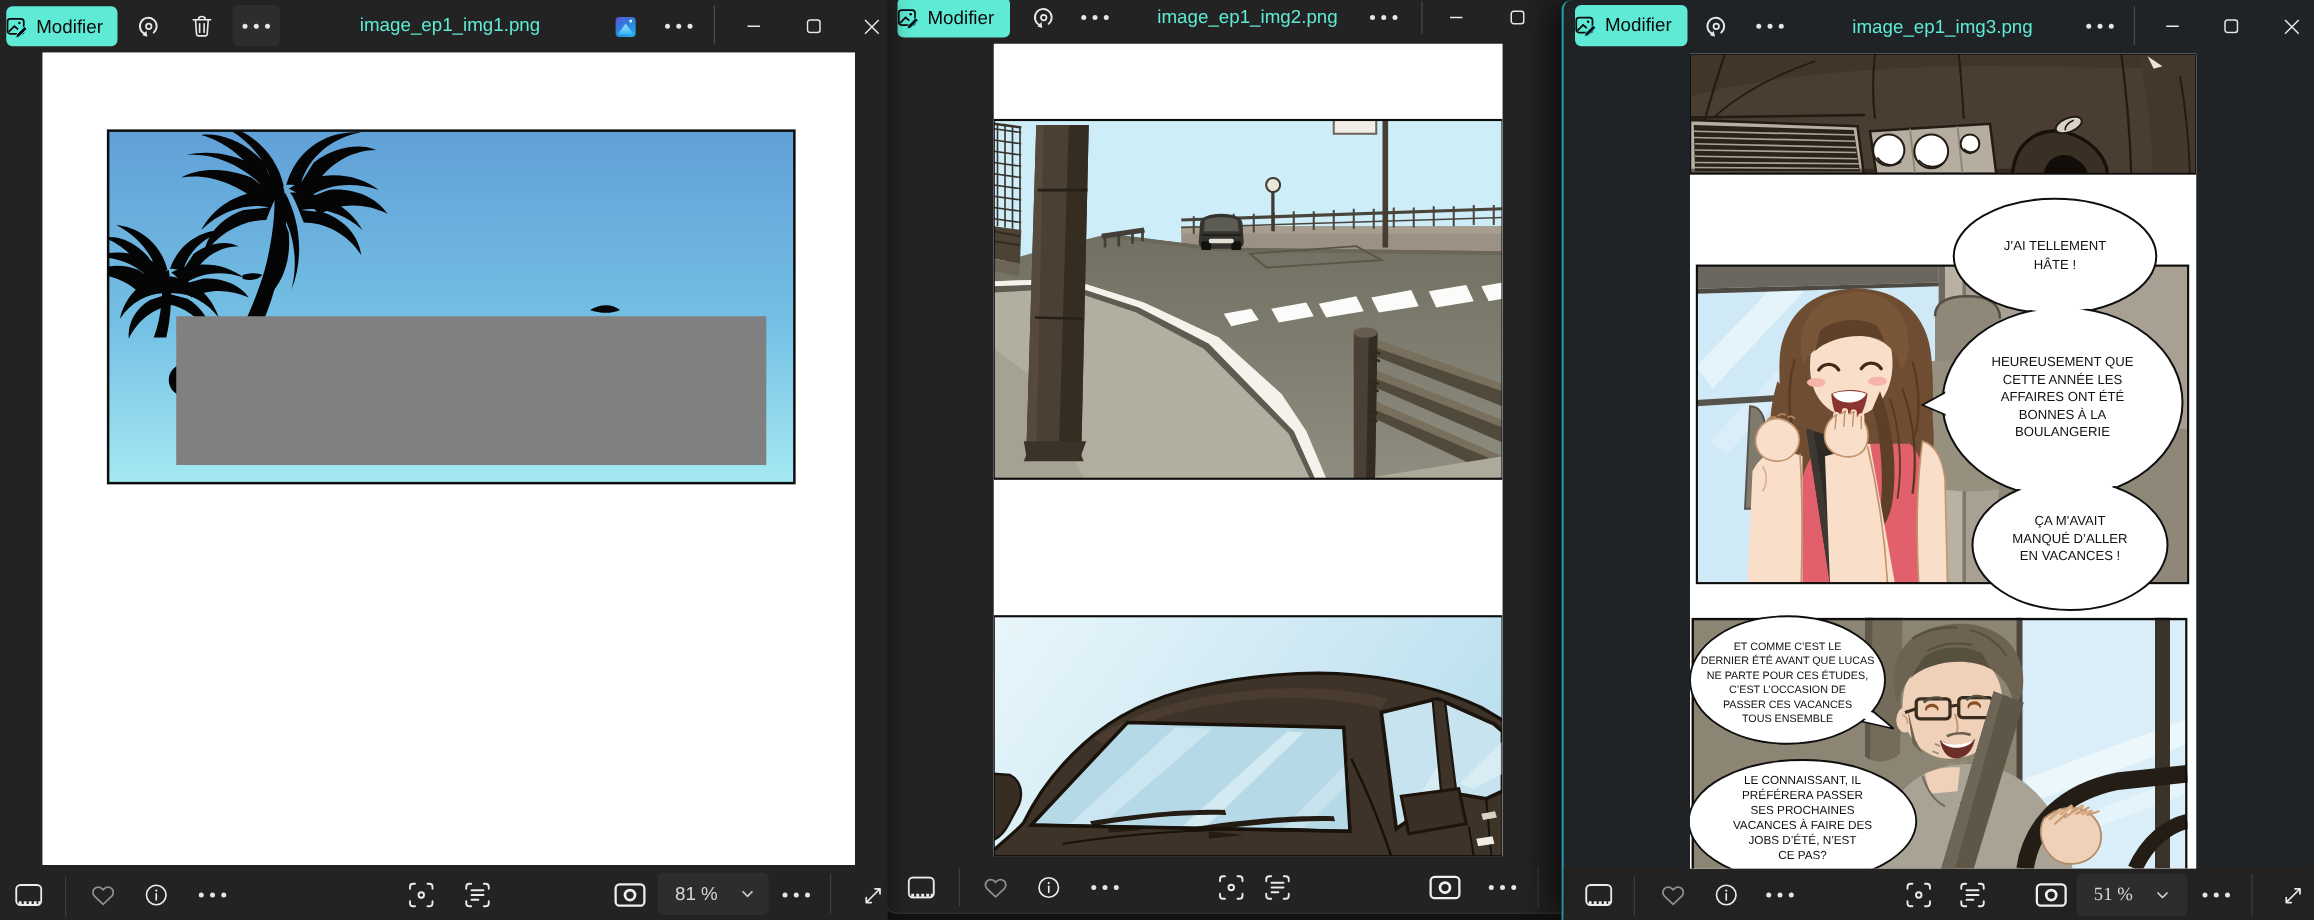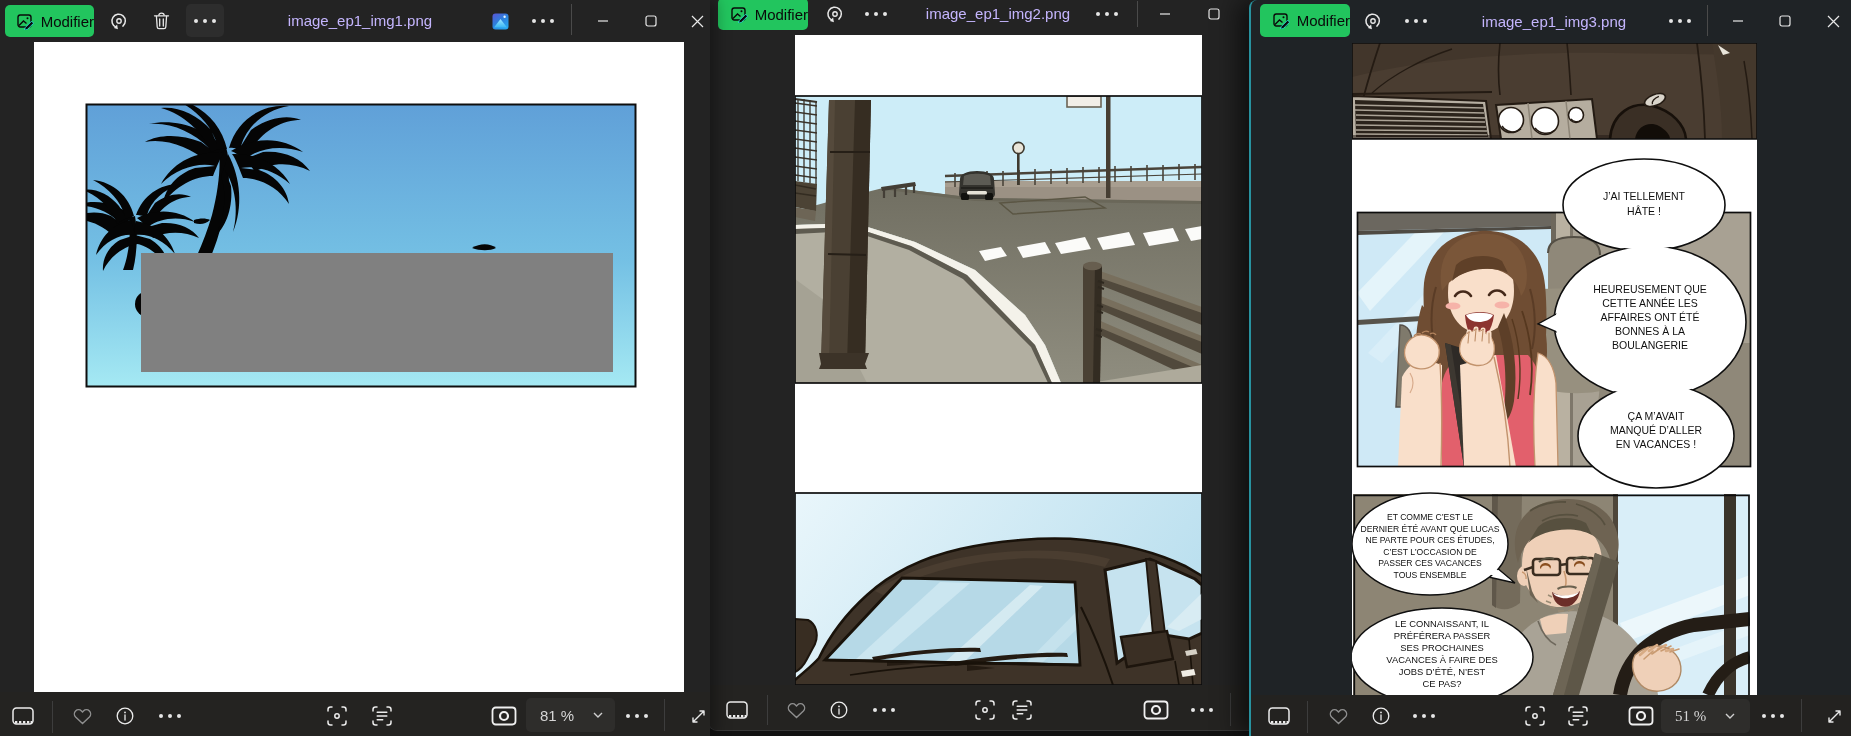--- a/index.html
+++ b/index.html
@@ -1,25 +1,25 @@
 <!DOCTYPE html>
 <html><head>
 <meta charset="utf-8">
 <style>
   * { margin:0; padding:0; box-sizing:border-box; }
   html,body { width:1851px; height:736px; overflow:hidden; background:#121212;
     font-family:"Liberation Sans", sans-serif; }
   .win { position:absolute; }
-  .title { position:absolute; color:#c4b5fd; font-size:15px; white-space:nowrap; transform:translateX(-50%); }
+  .title { position:absolute; color:#5eead4; font-size:15px; white-space:nowrap; transform:translateX(-50%); }
   .ibtn { position:absolute; display:flex; align-items:center; justify-content:center; }
   .dots { display:flex; gap:5px; }
   .dots i { width:4px; height:4px; border-radius:50%; background:#e6e6e6; display:block; }
   .vsep { position:absolute; width:1px; background:#4a4a4a; }
-  .modbtn { position:absolute; background:#22c55e; border-radius:5px; display:flex; align-items:center;
-     justify-content:flex-end; gap:7px; color:#0a0a0a; font-size:15px; font-weight:500; }
+  .modbtn { position:absolute; background:#5eead4; border-radius:5px; display:flex; align-items:center;
+     justify-content:flex-start; gap:7px; color:#0a0a0a; font-size:15px; font-weight:500; }
   .zoombox { position:absolute; background:#2e2d2b; border-radius:5px; color:#d6d6d6; font-size:15px;
      display:flex; align-items:center; }
 </style>
 </head>
 <body>
 
 <div class="win" id="w2" style="left:709px; top:-9px; width:660px; height:739px; background:#232323; border-radius:8px; box-shadow:0 0 0 1px #383838;">
 
   <div class="modbtn" style="left:9px; top:7px; width:90px; height:32px;">
     <svg width="17" height="17" viewBox="0 0 17 17" id="editicon2">

